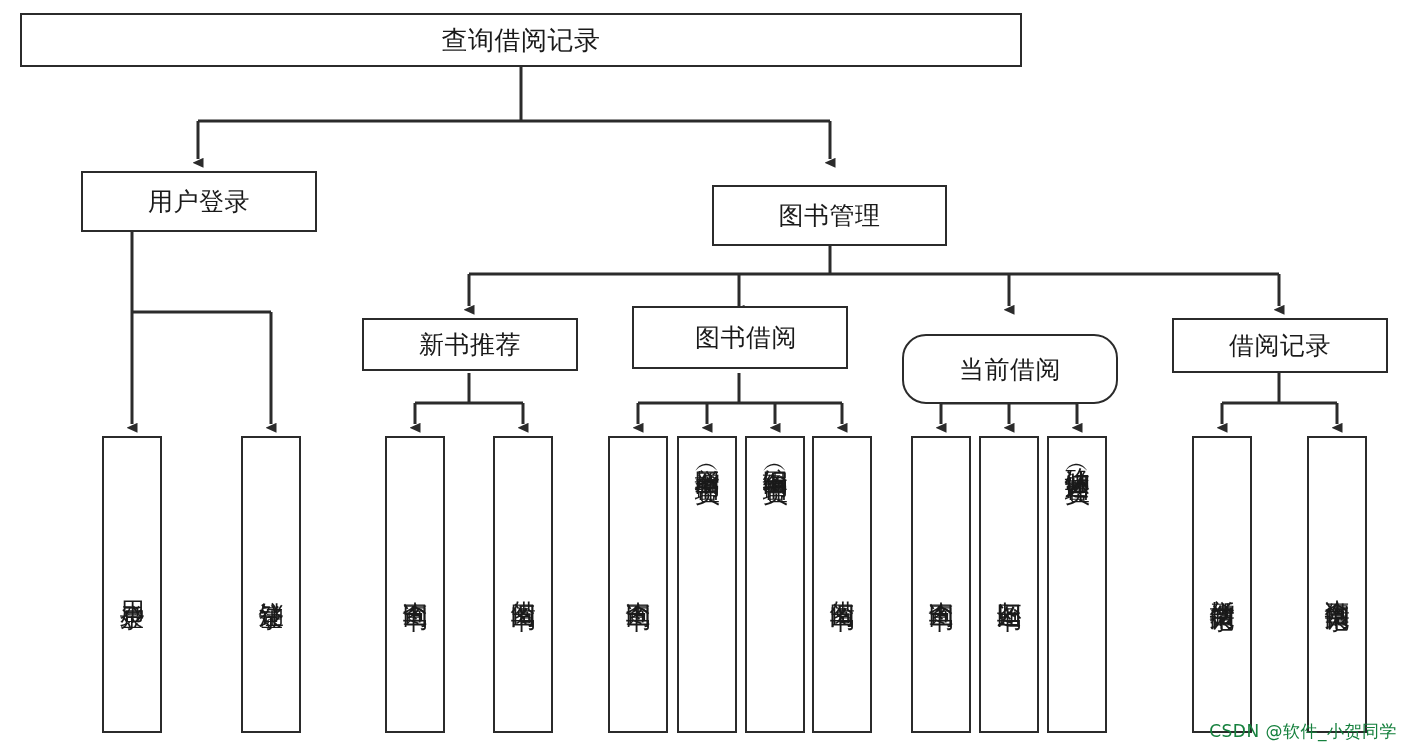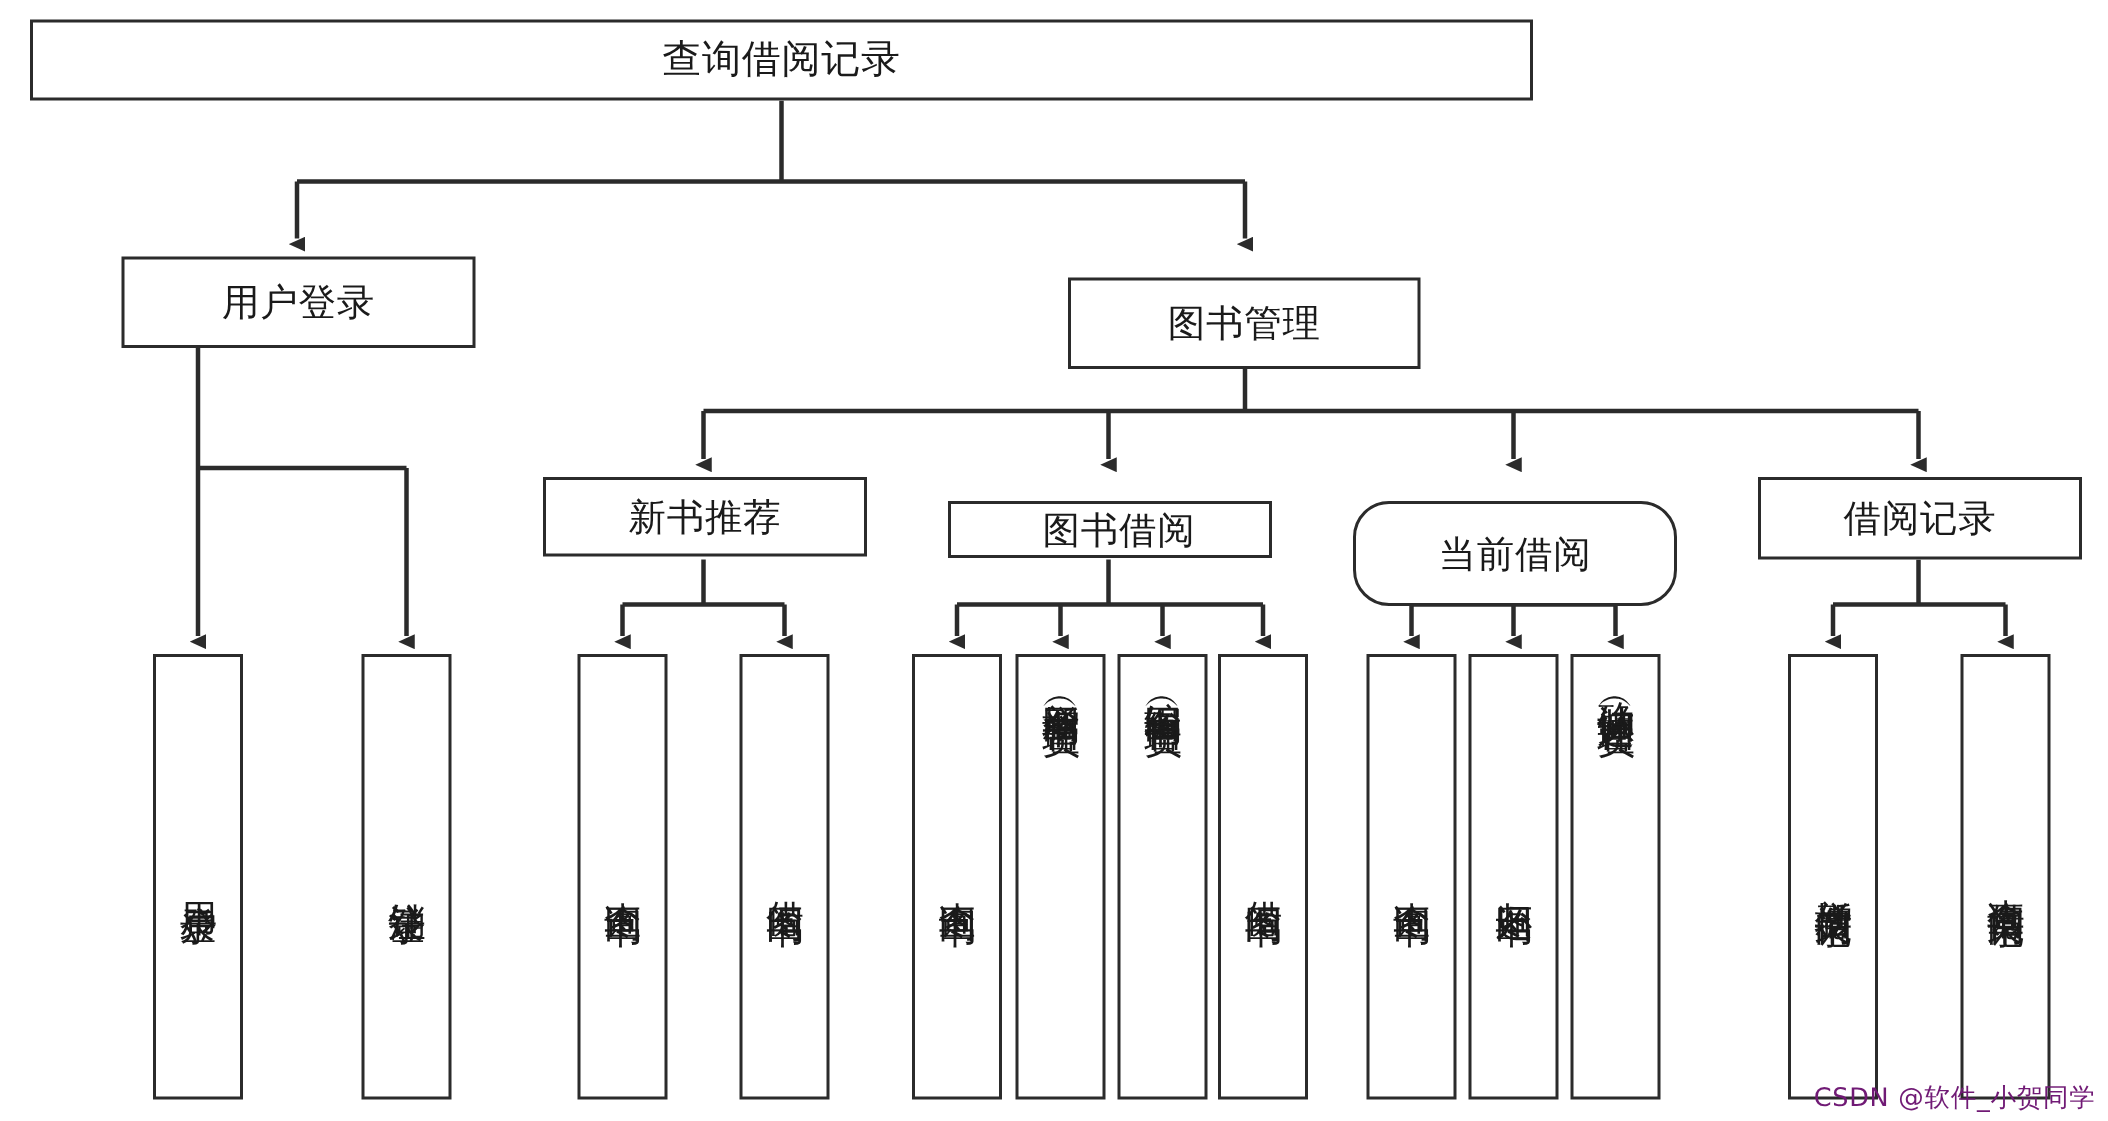--- a/index.html
+++ b/index.html
@@ -66,21 +66,21 @@
   
   .node.v.center {
     align-items: center;
     padding-top: 0;
   }
   #watermark {
     position: absolute;
     right: 8px;
     bottom: 4px;
     font-size: 17px;
-    color: #701a75;
+    color: #15803d;
     letter-spacing: 0.5px;
     z-index: 5;
     white-space: nowrap;
     font-family: "DejaVu Sans", "Liberation Sans", sans-serif;
   }
 </style>
 </head>
 <body>
 
 <div id="canvas">
@@ -142,21 +142,21 @@
   <div class="node h" style="left:81px; top:171px; width:236px; height:61px;">
     <span class="lbl">用户登录</span>
   </div>
   <div class="node h" style="left:712px; top:185px; width:235px; height:61px;">
     <span class="lbl">图书管理</span>
   </div>
 
   <div class="node h" style="left:362px; top:318px; width:216px; height:53px;">
     <span class="lbl">新书推荐</span>
   </div>
-  <div class="node h" style="left:632px; top:334px; width:216px; height:38px;padding-left:12px;">
+  <div class="node h" style="left:632px; top:306px; width:216px; height:63px;padding-left:12px;">
     <span class="lbl">图书借阅</span>
   </div>
   <div class="node h" style="left:902px; top:334px; width:216px; height:70px;border-radius:24px;">
     <span class="lbl">当前借阅</span>
   </div>
   <div class="node h" style="left:1172px; top:318px; width:216px; height:55px;">
     <span class="lbl">借阅记录</span>
   </div>
 
   <div class="node v center" style="left:102px; top:436px; width:60px; height:297px;">

